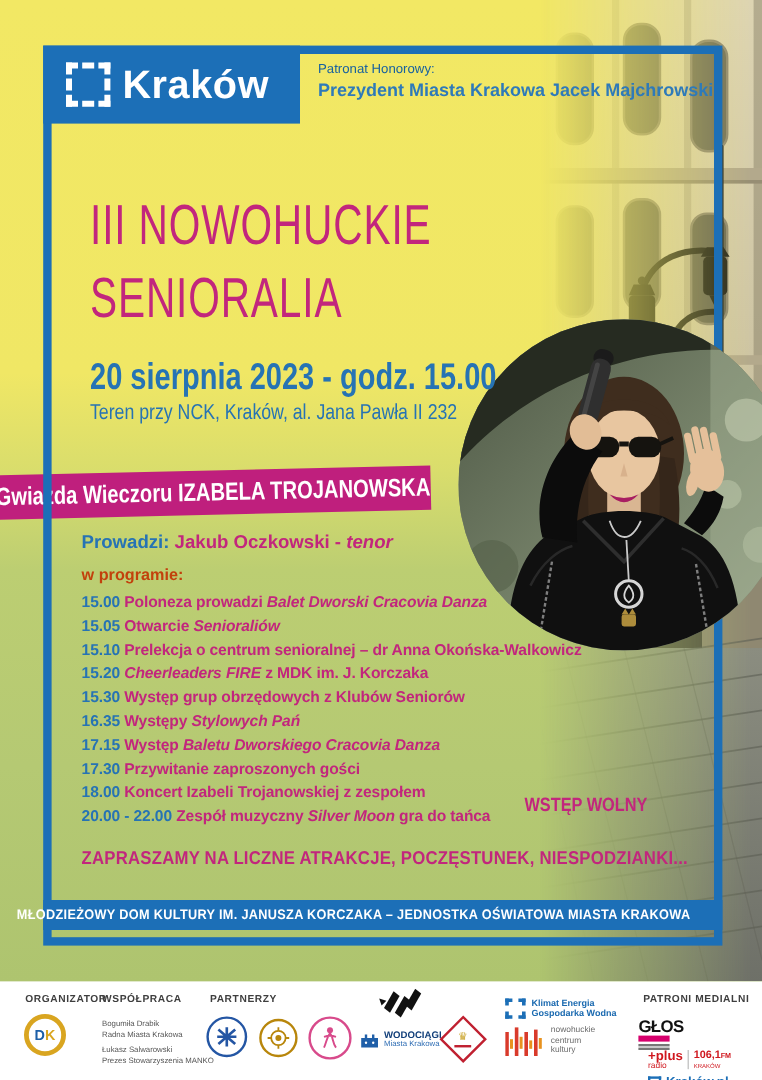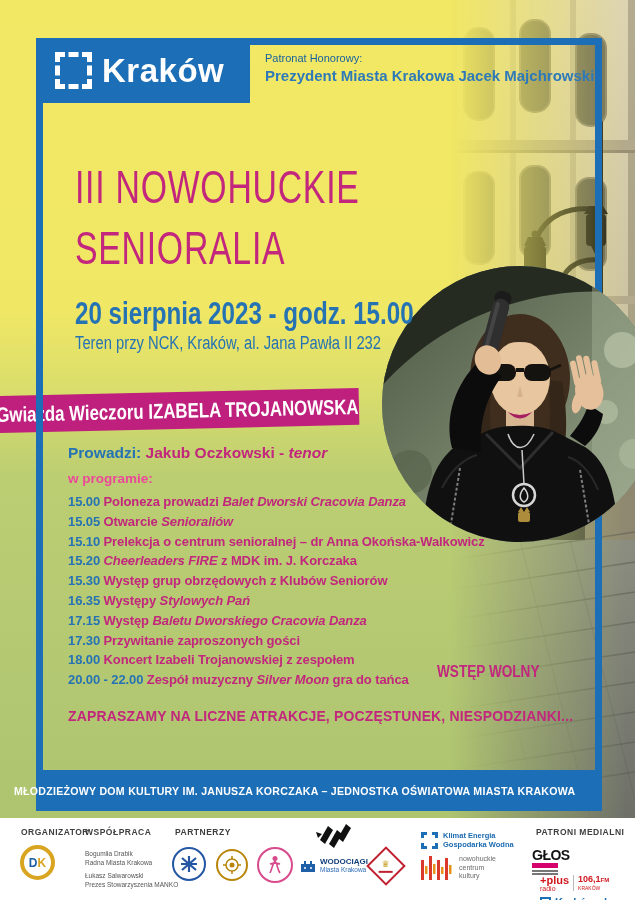--- a/index.html
+++ b/index.html
@@ -38,31 +38,31 @@
   .star-band .cond{transform:scaleX(.8);transform-origin:50% 50%;}
 
   
   .photo-circle{position:absolute;left:382px;top:266px;width:276px;height:276px;border-radius:50%;overflow:hidden;z-index:5;background:#7a8470;}
 
   
   .host-line{position:absolute;left:68px;top:444px;z-index:7;font-size:15.5px;font-weight:bold;white-space:nowrap;}
   .host-label{color:#2673b4;}
   .host-name,.host-role{color:#c2267d;}
   .host-role{font-style:italic;margin-top:48px;}
-  .prog-heading{position:absolute;left:68px;top:471px;z-index:7;color:#ec4899;font-size:13.5px;font-weight:bold;}
+  .prog-heading{position:absolute;left:68px;top:471px;z-index:7;color:#c2410c;font-size:13.5px;font-weight:bold;}
   .prog-list{position:absolute;left:68px;top:492px;z-index:7;font-size:13px;font-weight:bold;letter-spacing:-.1px;}
   .prow{line-height:19.8px;white-space:nowrap;}
   .ptime{color:#2673b4;}
   .ptext{color:#c2267d;}
   .free-entry{position:absolute;left:437px;top:663px;z-index:7;color:#c2267d;font-size:16px;font-weight:800;white-space:nowrap;}
   .invite{position:absolute;left:68px;top:707px;z-index:7;color:#c2267d;font-size:15.5px;font-weight:800;letter-spacing:.2px;white-space:nowrap;}
 
   
-  .bottom-banner{position:absolute;left:36px;top:750px;width:566px;height:41px;background:#1c6fb7;z-index:8;
-    display:flex;align-items:center;justify-content:center;color:#fff;font-size:11.5px;font-weight:bold;letter-spacing:.3px;white-space:nowrap;margin-top:20px;}
+  .bottom-banner{position:absolute;left:36px;top:750px;width:566px;height:25px;background:#1c6fb7;z-index:8;
+    display:flex;align-items:center;justify-content:center;color:#fff;font-size:11.5px;font-weight:bold;letter-spacing:.3px;white-space:nowrap;}
 
   
   .footer{position:absolute;left:0;top:818px;width:635px;height:68px;background:#fff;z-index:10;}
   .f-label{position:absolute;color:#3e3e3e;font-size:8.5px;font-weight:bold;letter-spacing:.5px;white-space:nowrap;}
   .coop-lines{position:absolute;left:85px;top:32px;font-size:6.5px;color:#555;line-height:8.5px;}
   .coop-line.gap{margin-top:5px;}
   .logo-mdk{position:absolute;left:20px;top:27px;width:27px;height:27px;border-radius:50%;background:#fff;border:4px solid #d9a520;
     display:flex;align-items:center;justify-content:center;font-size:12px;font-weight:800;}
   .logo-mdk .d{color:#1c5fa8;} .logo-mdk .k{color:#d9a520;}
   .pcircle{position:absolute;border-radius:50%;display:flex;align-items:center;justify-content:center;background:#fff;}

